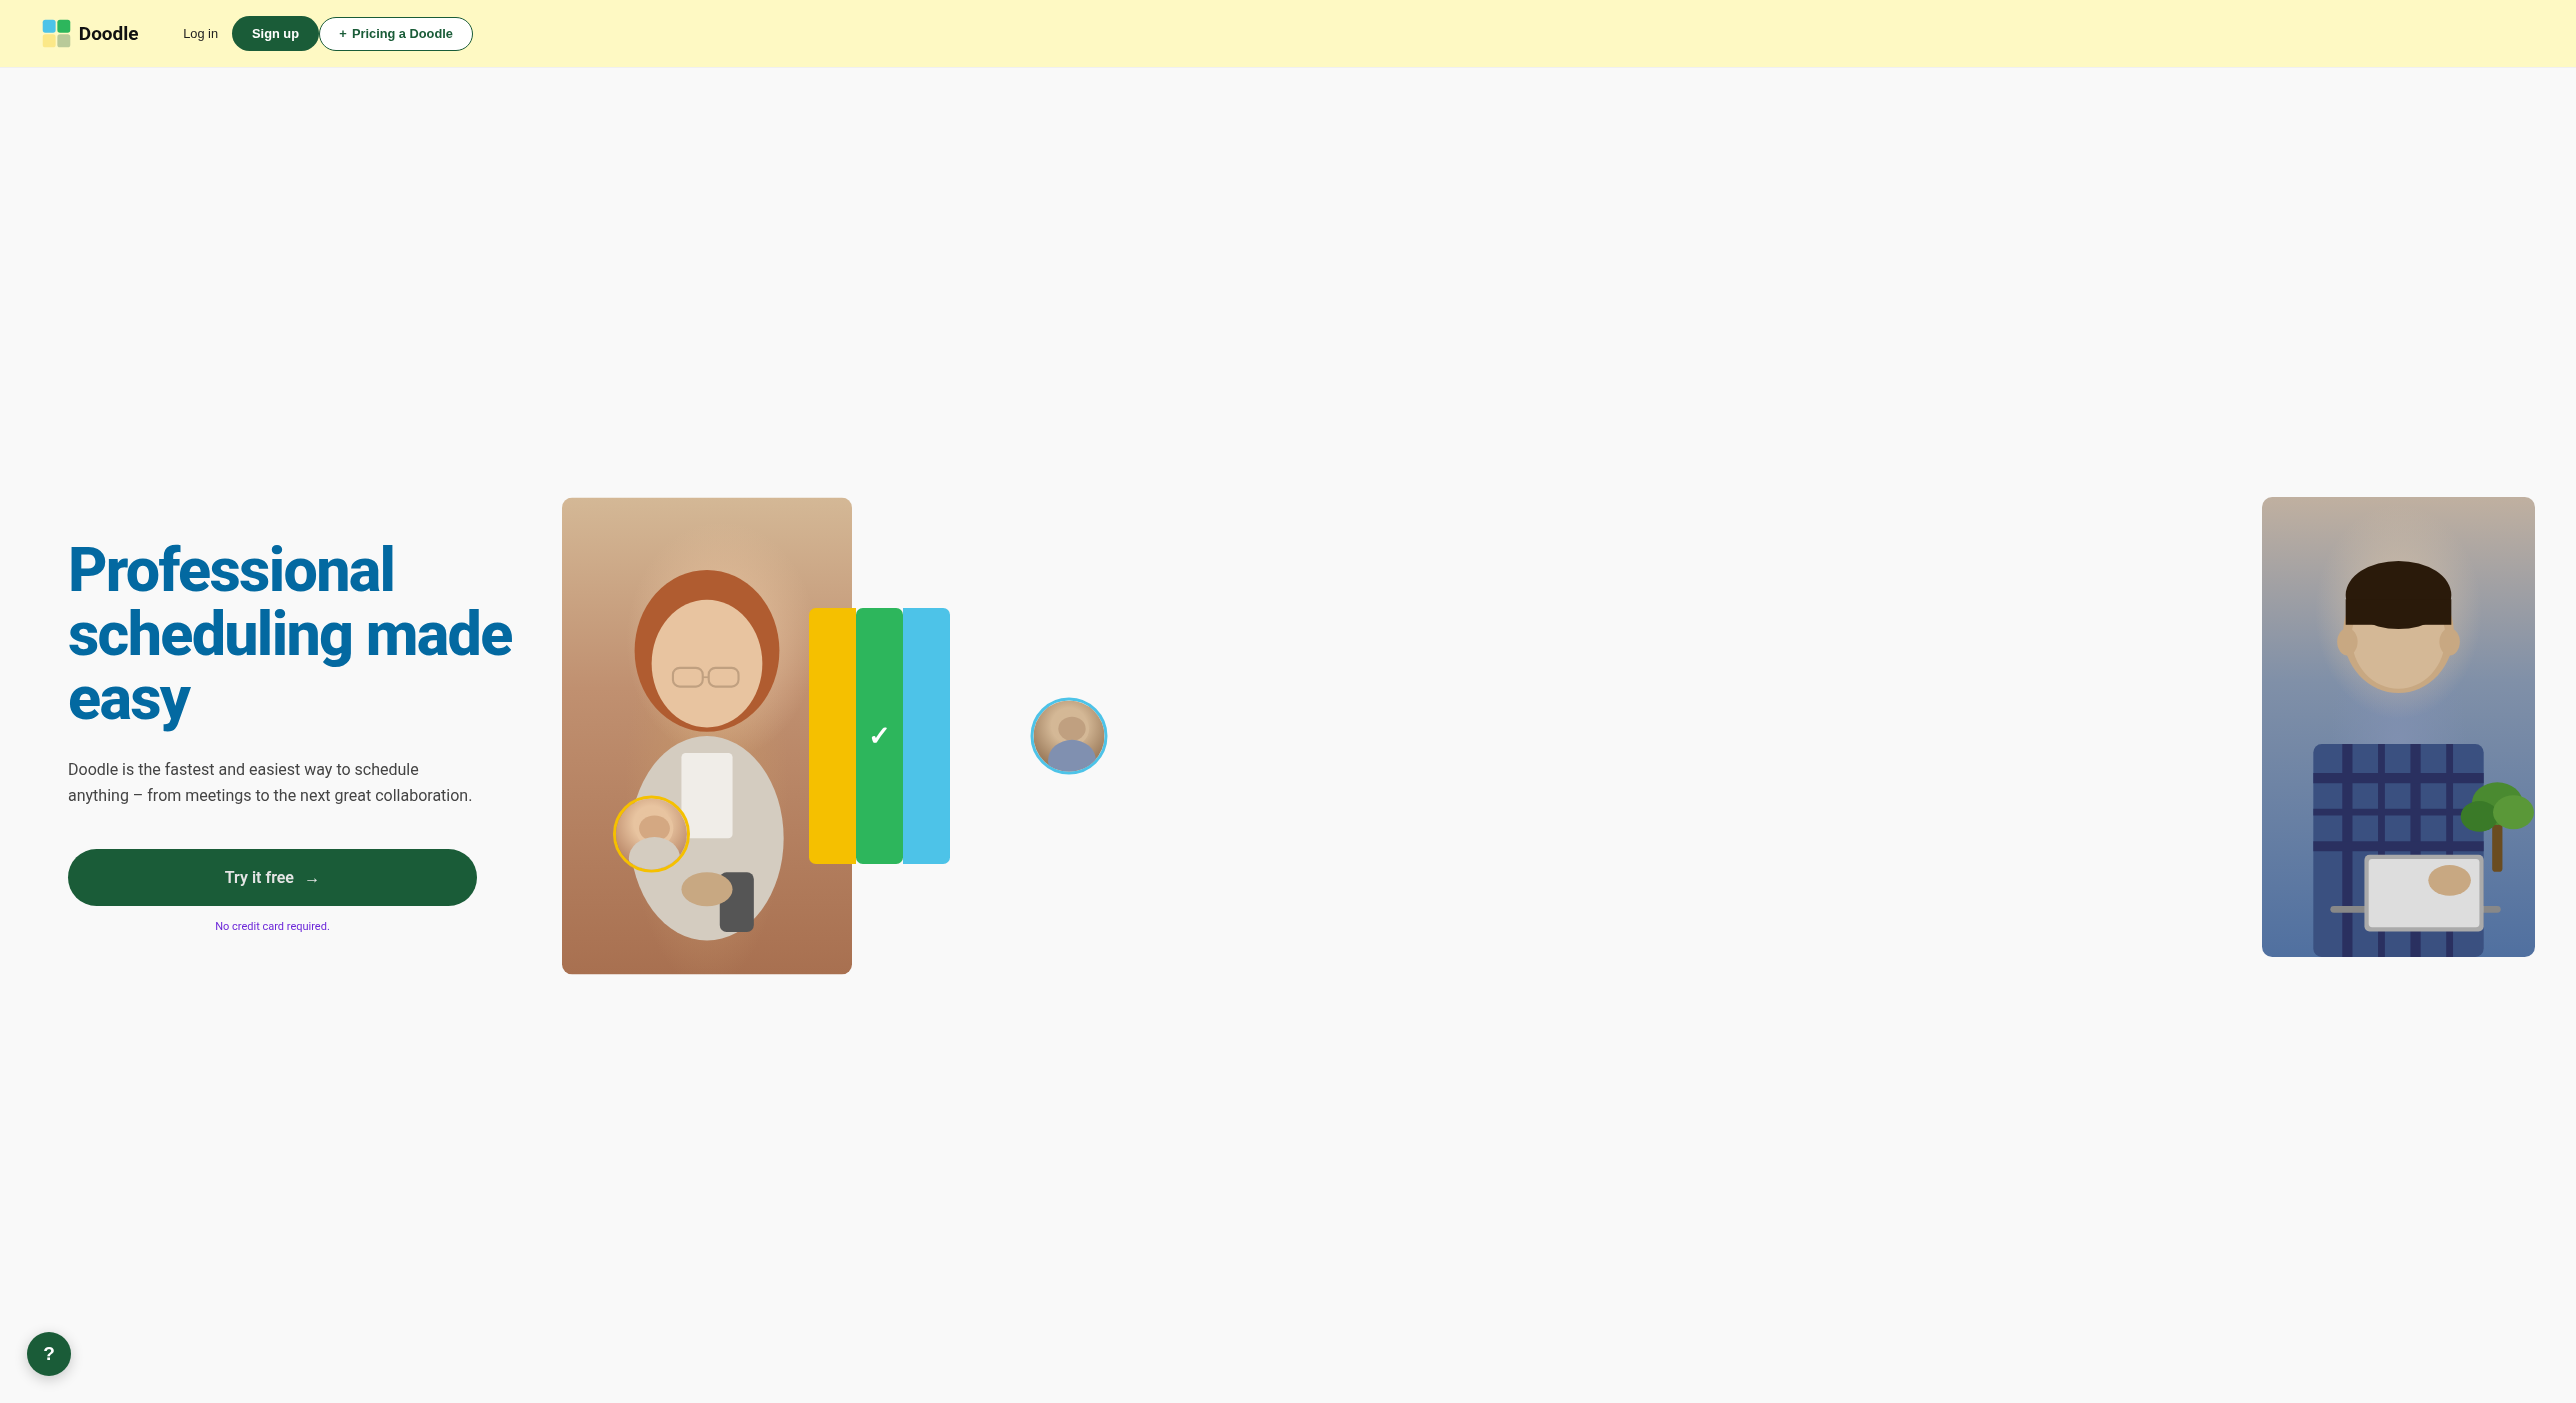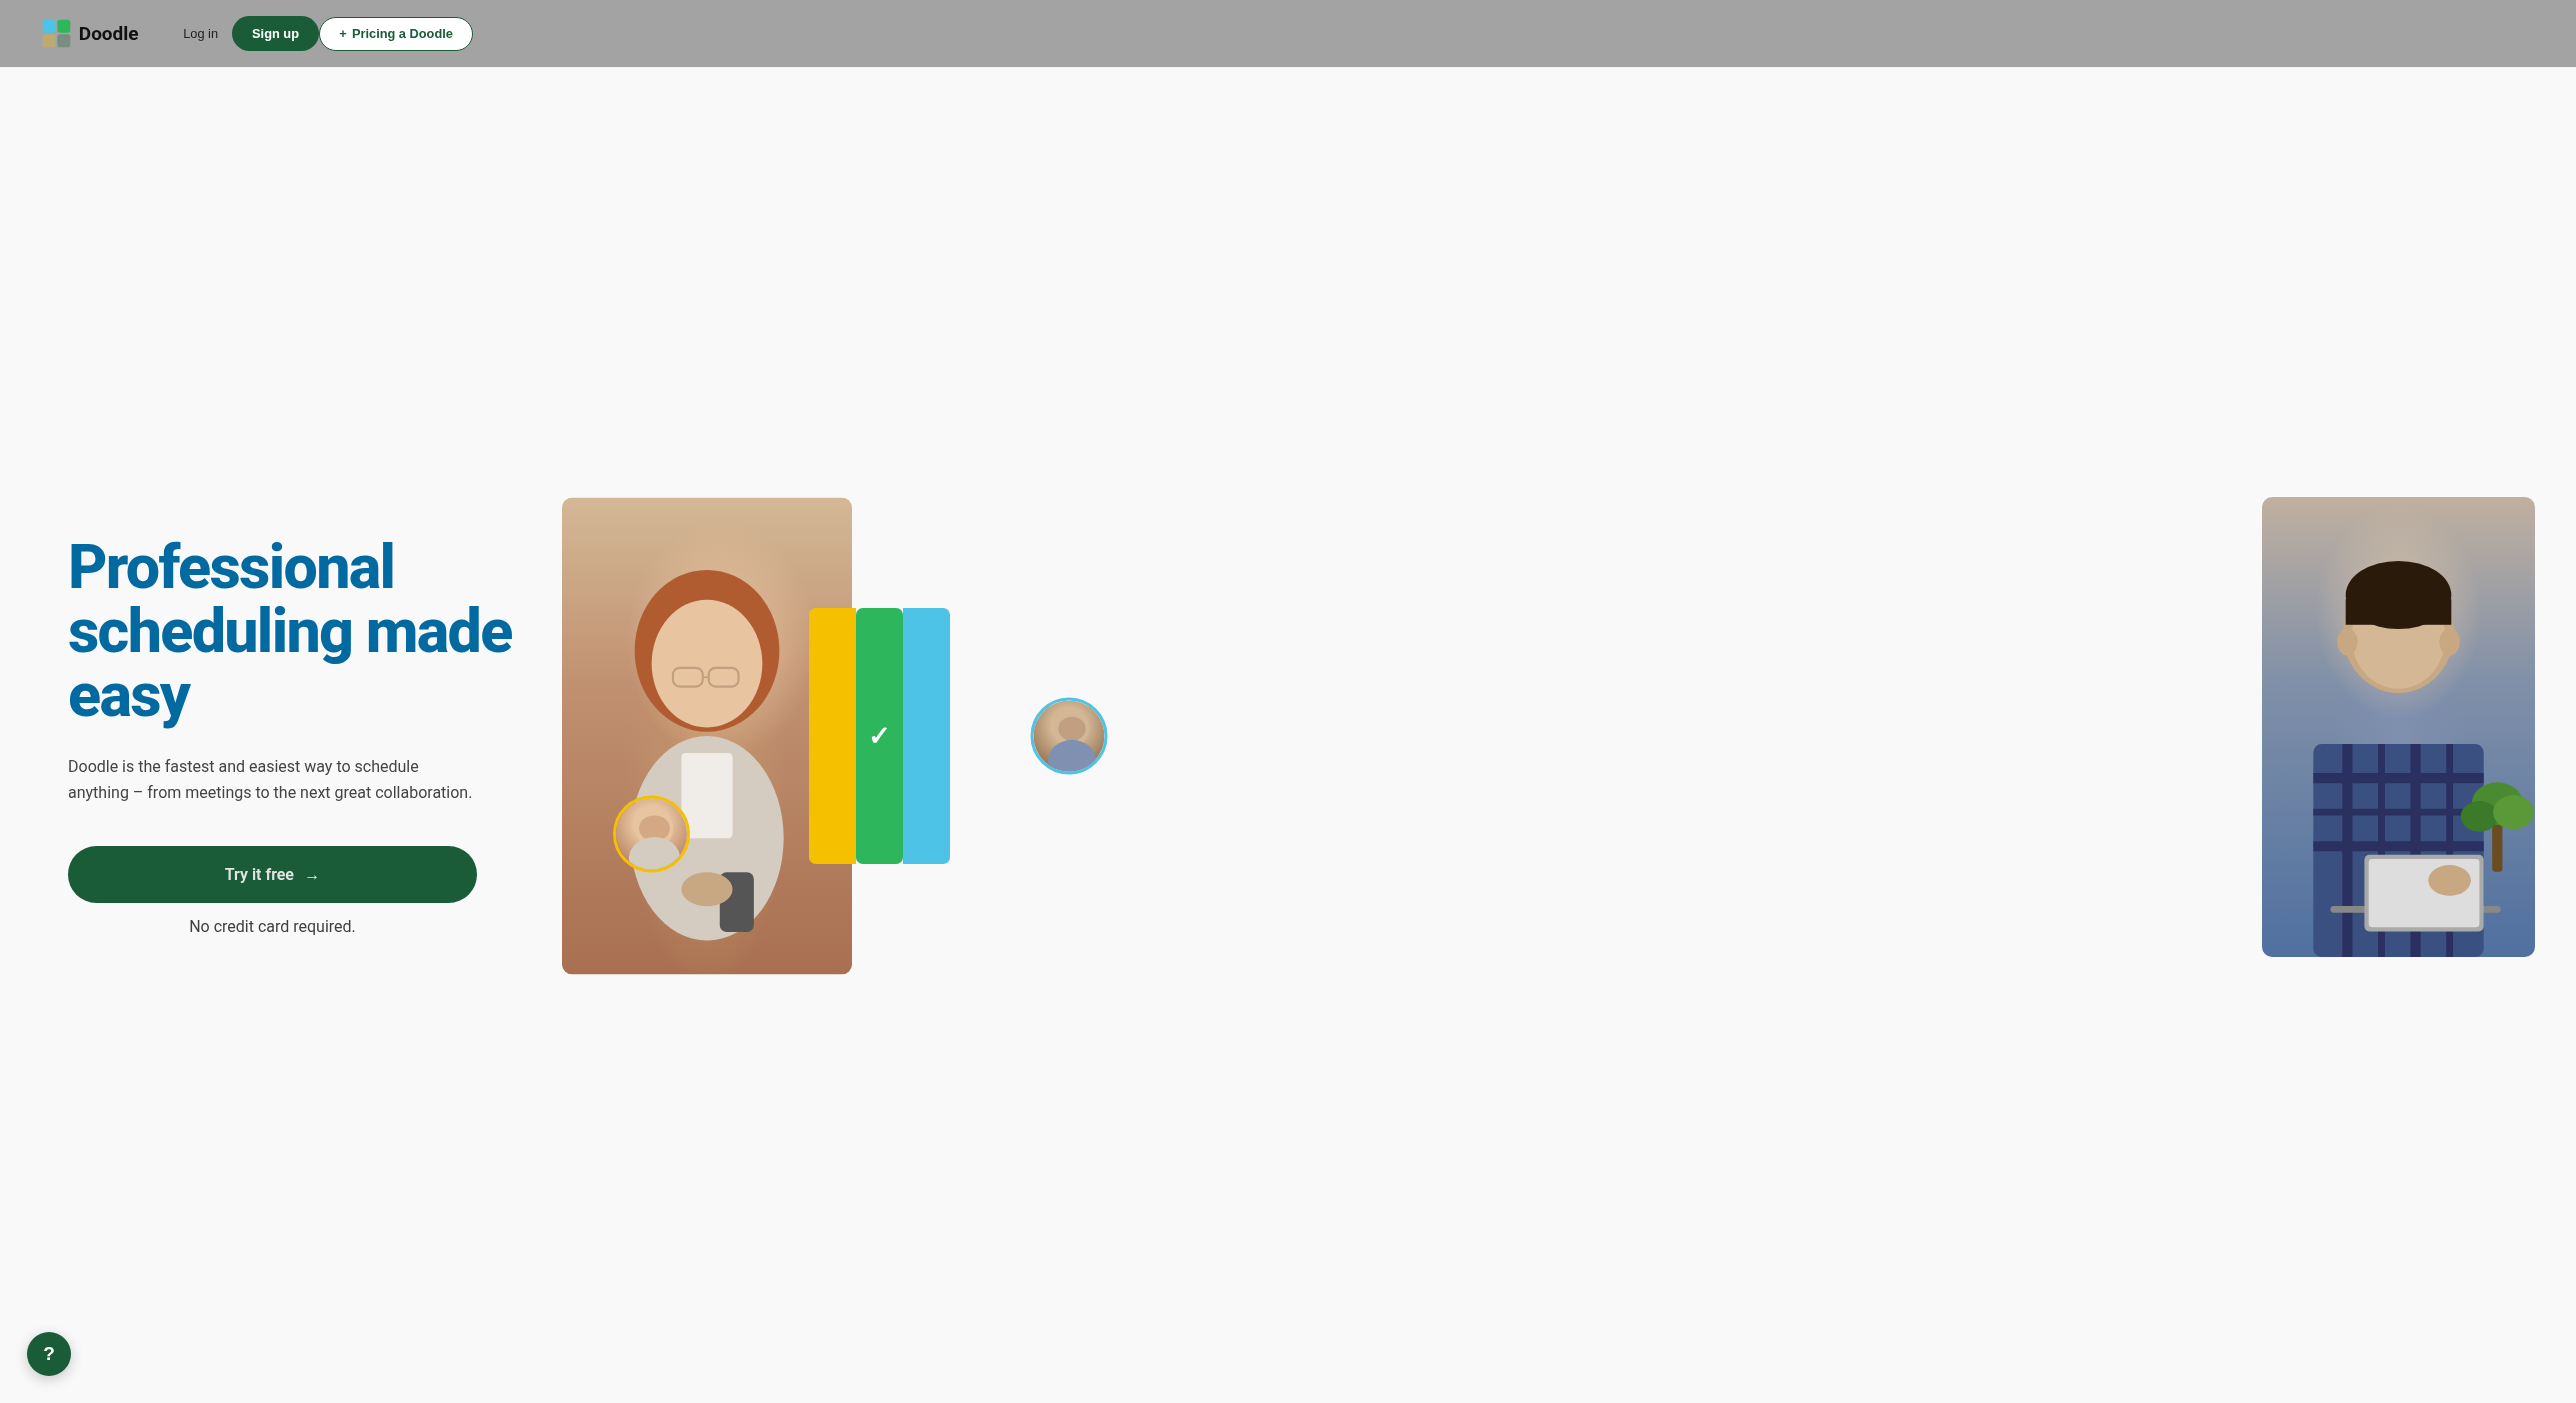--- a/index.html
+++ b/index.html
@@ -4,21 +4,21 @@
   <style>
     * { margin: 0; padding: 0; box-sizing: border-box; }
     body { font-family: -apple-system, BlinkMacSystemFont, 'Segoe UI', Roboto, sans-serif; background: #fff; overflow-x: hidden; }
 
     
     nav {
       display: flex;
       align-items: center;
       padding: 0 41px;
       height: 68px;
-      background: #a3a3a3;
+      background: #fef9c3;
       border-bottom: 0.9px solid #f0f0f0;
       position: sticky; top: 0; z-index: 100;
     }
     .nav-logo {
       display: flex; align-items: center; gap: 6.8px;
       text-decoration: none; color: #111; font-weight: 700; font-size: 19px;
       margin-right: 31px;
     }
     .logo-icon {
       width: 31px; height: 31px;
@@ -80,21 +80,21 @@
       max-width: 409px;
     }
     .btn-try {
       display: inline-flex; align-items: center; gap: 10.2px;
       background: #1a5c38; color: #e5e5e5; border: none; border-radius: 43px;
       padding: 19px 48px; font-size: 16px; font-weight: 600; cursor: pointer;
       text-decoration: none; margin-bottom: 13.6px;
       width: 100%; max-width: 409px; justify-content: center;
     }
     .no-cc {
-      font-size: 16px; color: #404040; text-align: center;
+      font-size: 11px; color: #6d28d9; text-align: center;
       max-width: 409px;
     }
     .hero-images {
       flex: 1;
       position: relative;
       height: 511px;
       display: flex;
       align-items: center;
       justify-content: center;
     }

